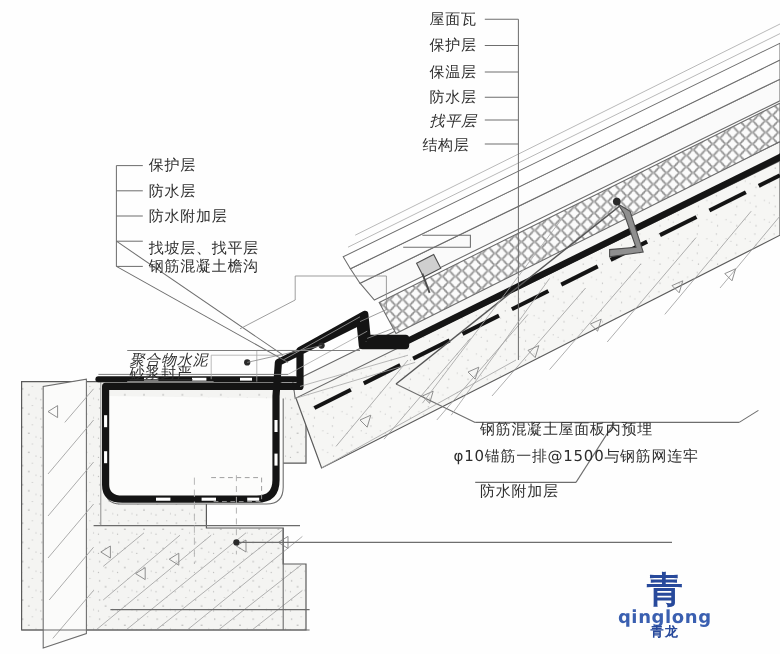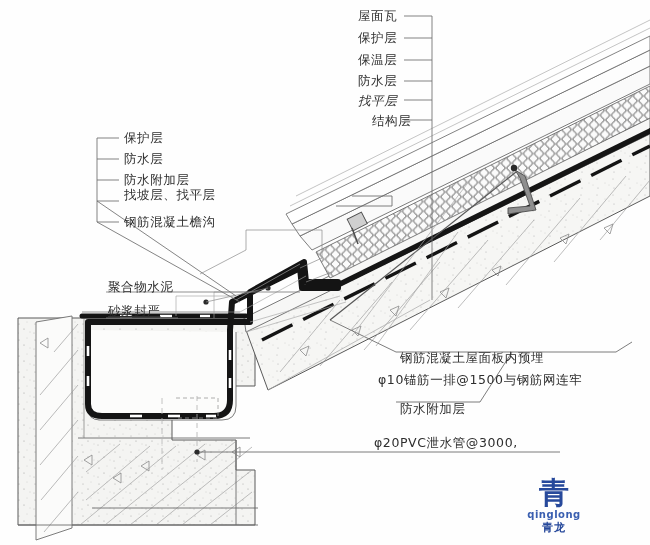--- a/index.html
+++ b/index.html
@@ -30,21 +30,21 @@
     text-align:center;
     color:#2b4fa2;
   }
   .logo-mark{
     font-family:"DejaVu Sans","Liberation Sans",sans-serif;
     font-size:30px;font-weight:bold;line-height:30px;
     color:#27499b;letter-spacing:0;
   }
   .logo-rom{
     font-family:"DejaVu Sans","Liberation Sans",sans-serif;
-    font-size:10px;font-weight:bold;line-height:13px;
+    font-size:15px;font-weight:bold;line-height:13px;
     color:#3a5fb0;letter-spacing:.5px;
   }
   .logo-cn{
     font-family:Liberation Serif, serif;
     font-size:11px;font-weight:bold;line-height:13px;
     color:#27499b;letter-spacing:1px;
   }
 </style>
 </head>
 <body>
@@ -315,36 +315,35 @@
 
       <line x1="162" y1="398" x2="162" y2="470" stroke="#b5b5b5" stroke-width="0.8" stroke-dasharray="6 4"></line>
     </g>
   </svg>
 
   <div class="lbl" style="left:358px;top:10px;">屋面瓦</div>
   <div class="lbl" style="left:358px;top:32px;">保护层</div>
   <div class="lbl" style="left:358px;top:54px;">保温层</div>
   <div class="lbl" style="left:358px;top:75px;">防水层</div>
   <div class="lbl" style="left:358px;top:95px;font-style:italic;">找平层</div>
-  <div class="lbl" style="left:372px;top:115px;text-align:center;">结构层</div>
+  <div class="lbl" style="left:352px;top:115px;text-align:center;">结构层</div>
 
   <div class="lbl" style="left:124px;top:132px;">保护层</div>
   <div class="lbl" style="left:124px;top:153px;">防水层</div>
   <div class="lbl" style="left:124px;top:174px;">防水附加层</div>
-  <div class="lbl" style="left:124px;top:189px;">找坡层、找平层</div>
+  <div class="lbl" style="left:124px;top:201px;">找坡层、找平层</div>
   <div class="lbl" style="left:124px;top:216px;">钢筋混凝土檐沟</div>
 
-  <div class="lbl" style="left:108px;top:281px;">聚合物水泥</div>
+  <div class="lbl" style="left:108px;top:294px;font-style:italic;">聚合物水泥</div>
   <div class="lbl" style="left:108px;top:305px;text-decoration:underline;">砂浆封严</div>
 
   <div class="lbl" style="left:400px;top:352px;text-align:right;">钢筋混凝土屋面板内预埋</div>
   <div class="lbl" style="left:378px;top:374px;">φ10锚筋一排@1500与钢筋网连牢</div>
   <div class="lbl" style="left:400px;top:403px;">防水附加层</div>
 
-  <div class="lbl" style="left:374px;top:437px;">φ20PVC泄水管@3000,</div>
 
   <div class="logo-wrap">
     <div class="logo-mark">青</div>
     <div class="logo-rom">qinglong</div>
     <div class="logo-cn">青龙</div>
   </div>
 
 </div>
 
 </body></html>

